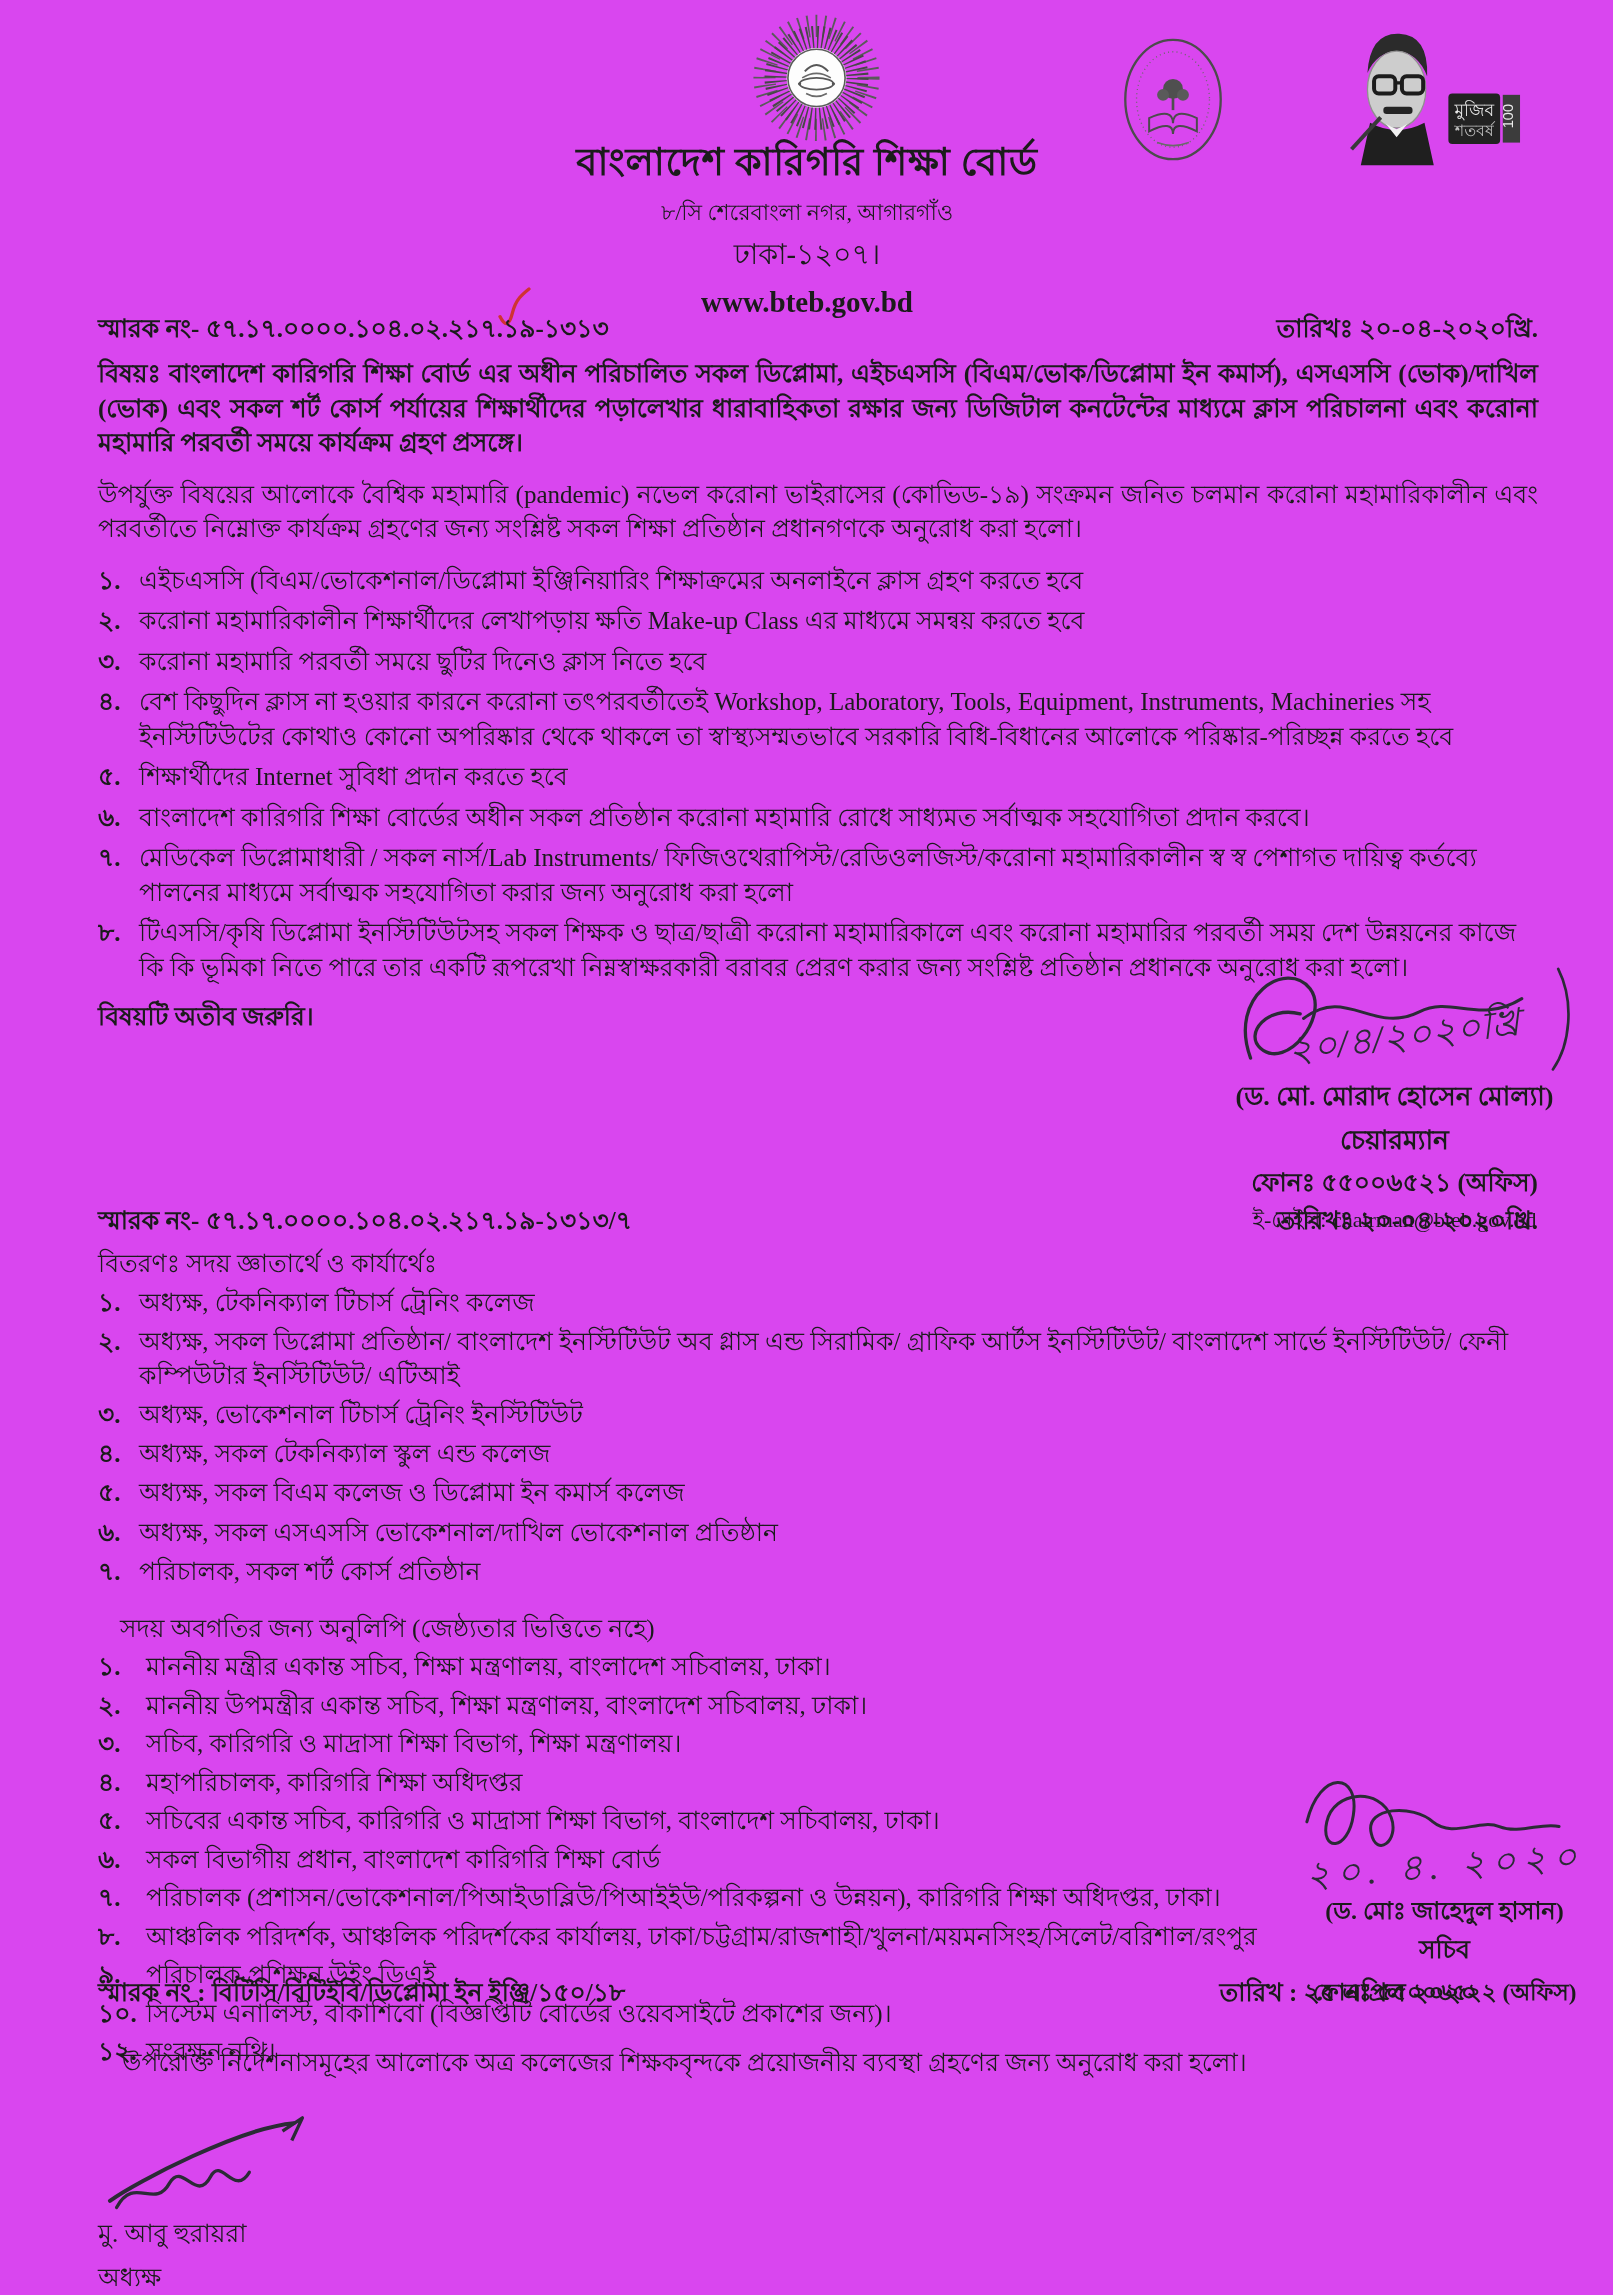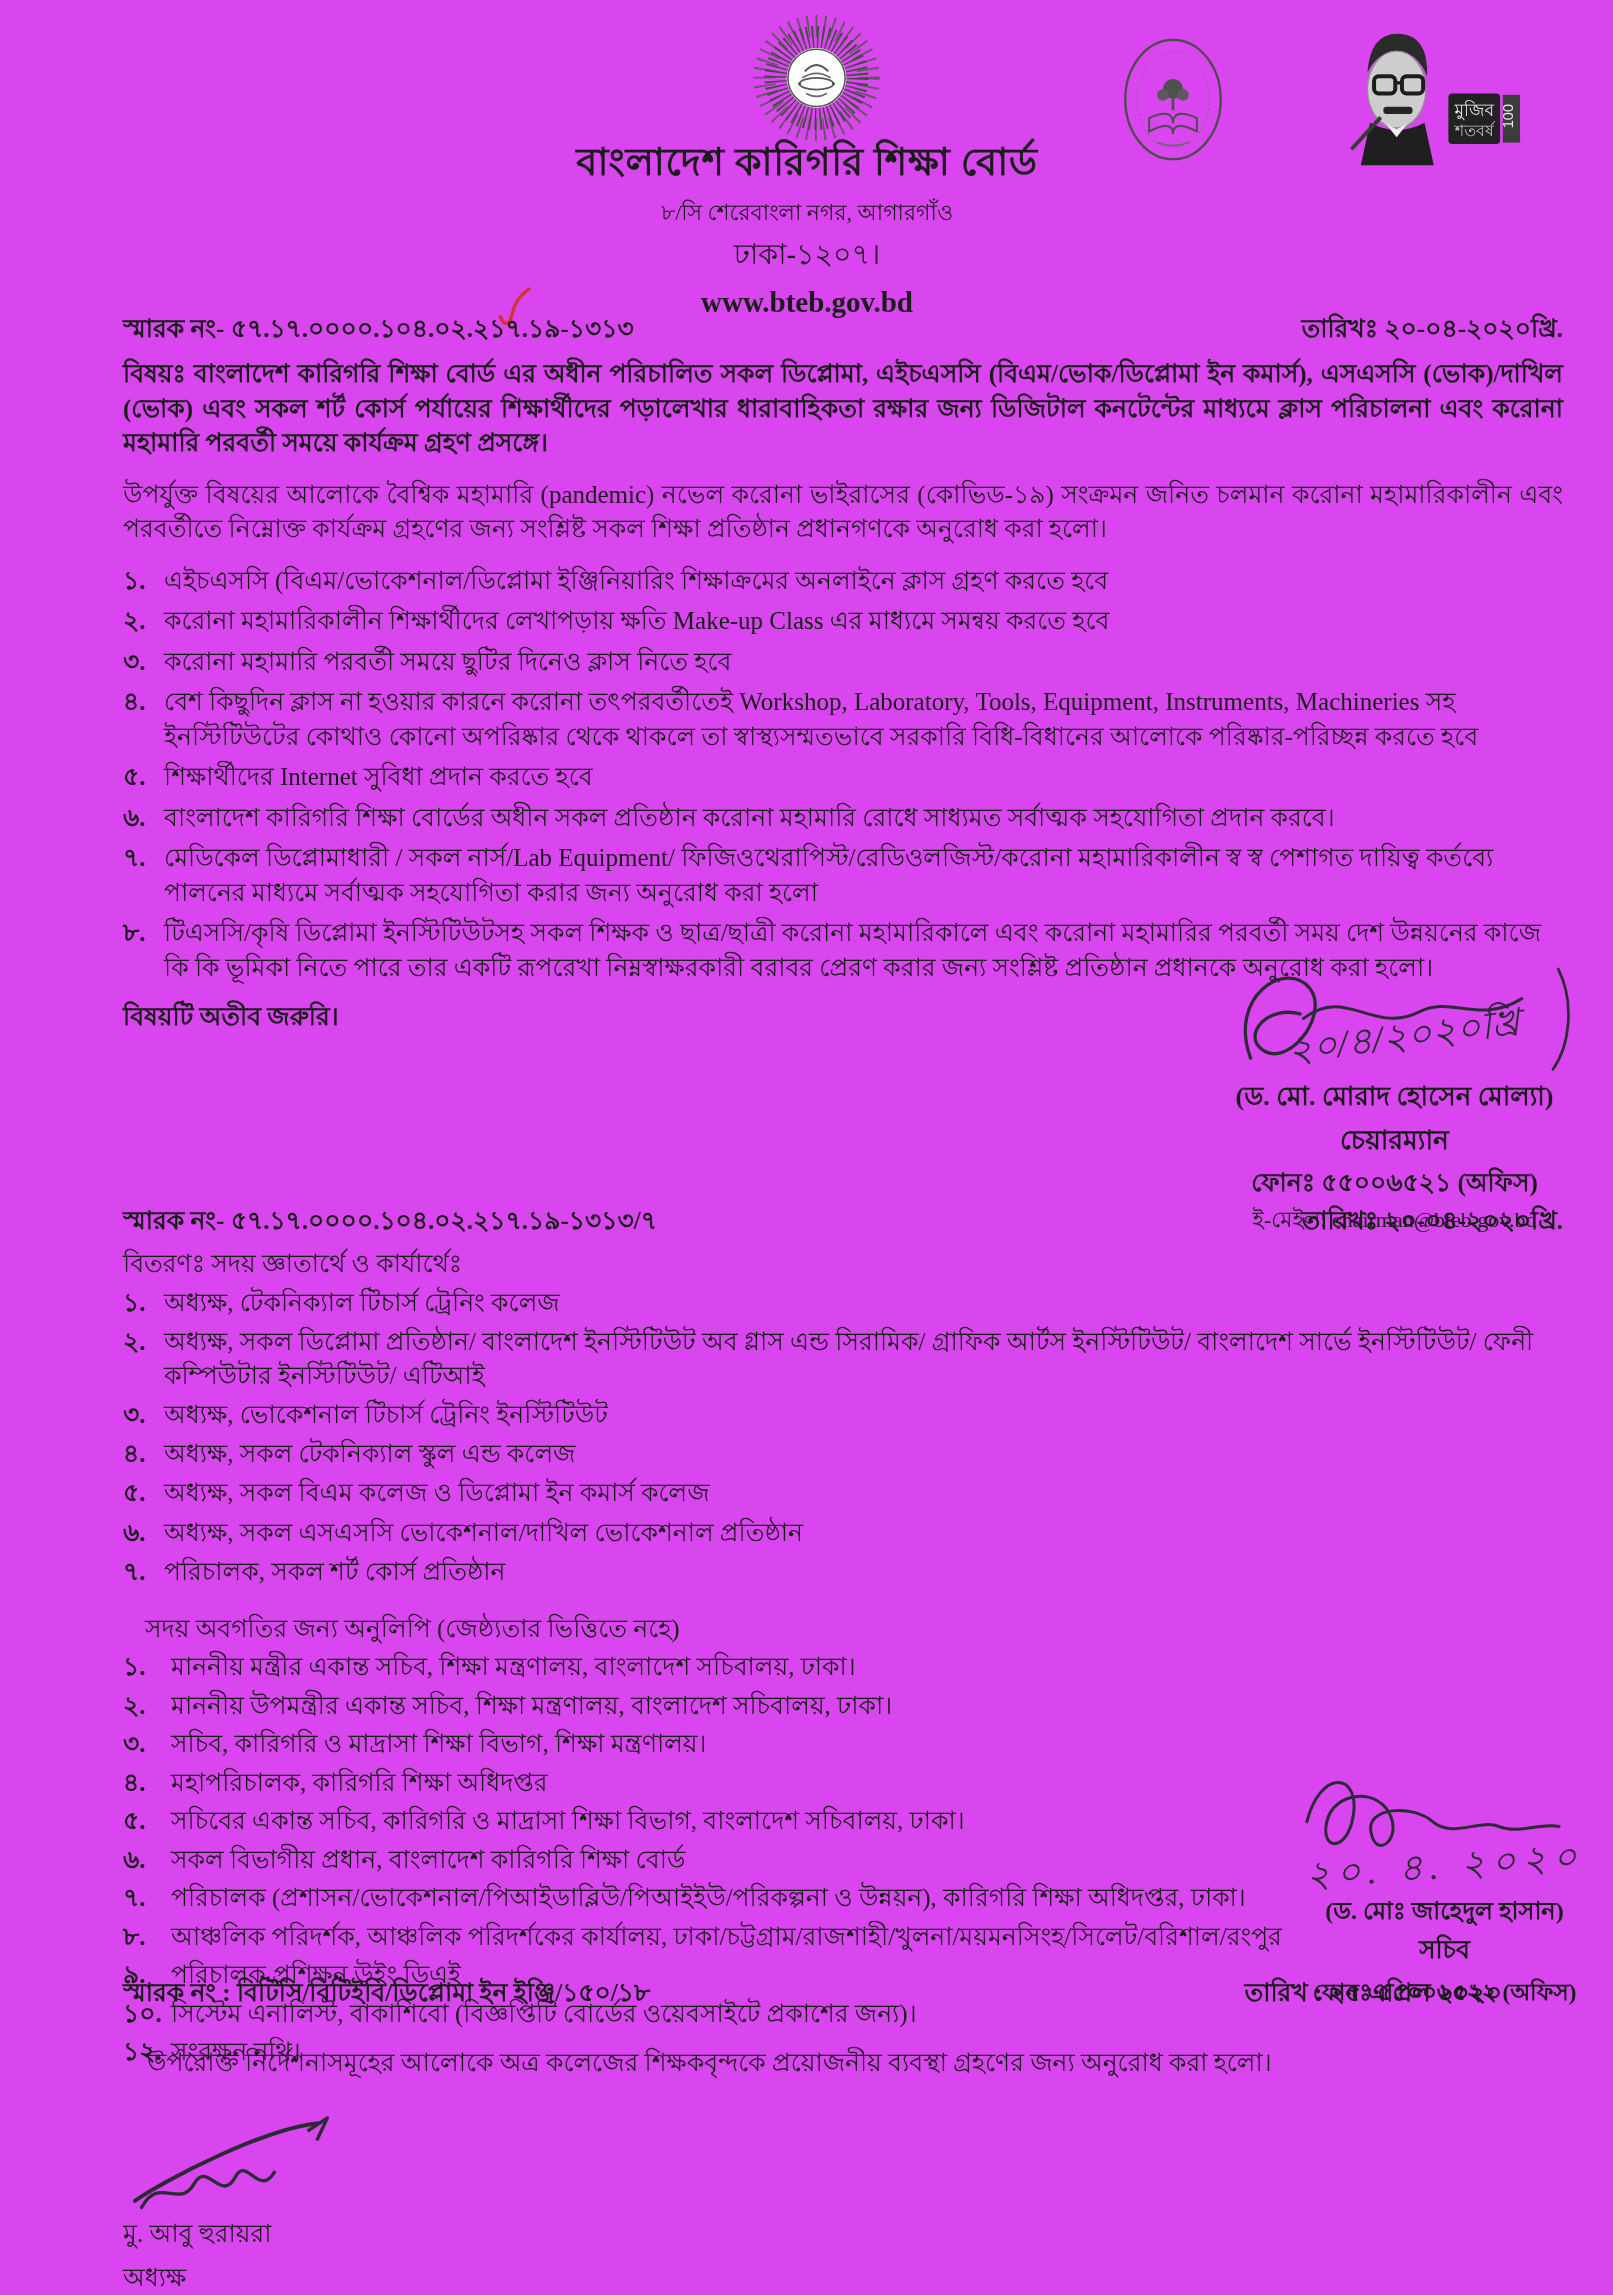--- a/index.html
+++ b/index.html
@@ -17,21 +17,21 @@
   .hdr-text{position:absolute;left:0;top:136px;width:1614px;text-align:center;}
   .org-name{font-size:38px;font-weight:bold;letter-spacing:0.7px;}
   .addr{font-size:22px;margin-top:9.3px;}
   .addr2{font-size:28.5px;margin-top:6.6px;}
   .website{font-size:29px;margin-top:8px;font-weight:bold;}
   .seal-gov{position:absolute;left:745px;top:9.3px;}
   .seal-bteb{position:absolute;left:1116px;top:33px;}
   .logo-mujib{position:absolute;left:1317px;top:23px;}
   .red-check{position:absolute;left:492px;top:285px;}
   
-  .band{position:absolute;left:123px;width:1440px;}
+  .band{position:absolute;left:98px;width:1440px;}
   .row-between{display:flex;justify-content:space-between;align-items:baseline;}
   .memo-no{font-weight:bold;}
   .memo-date{font-weight:bold;}
   .subject{margin-top:10.6px;font-weight:bold;text-align:justify;}
   .intro{margin-top:17px;text-align:justify;}
   .dirlist{margin-top:17px;}
   .li{display:flex;margin:6px 0;}
   .li .num{flex:none;width:41px;font-weight:bold;}
   .li .txt{flex:1;}
   .urgent{margin-top:14.6px;font-weight:bold;}
@@ -166,21 +166,21 @@
         <div class="li">
         <span class="num">৫.</span>
         <span class="txt">শিক্ষার্থীদের Internet সুবিধা প্রদান করতে হবে</span>
       </div>
         <div class="li">
         <span class="num">৬.</span>
         <span class="txt">বাংলাদেশ কারিগরি শিক্ষা বোর্ডের অধীন সকল প্রতিষ্ঠান করোনা মহামারি রোধে সাধ্যমত সর্বাত্মক সহযোগিতা প্রদান করবে।</span>
       </div>
         <div class="li">
         <span class="num">৭.</span>
-        <span class="txt">মেডিকেল ডিপ্লোমাধারী / সকল নার্স/Lab Equipment/ ফিজিওথেরাপিস্ট/রেডিওলজিস্ট/করোনা মহামারিকালীন স্ব স্ব পেশাগত দায়িত্ব কর্তব্যে পালনের মাধ্যমে সর্বাত্মক সহযোগিতা করার জন্য অনুরোধ করা হলো</span>
+        <span class="txt">মেডিকেল ডিপ্লোমাধারী / সকল নার্স/Lab Instruments/ ফিজিওথেরাপিস্ট/রেডিওলজিস্ট/করোনা মহামারিকালীন স্ব স্ব পেশাগত দায়িত্ব কর্তব্যে পালনের মাধ্যমে সর্বাত্মক সহযোগিতা করার জন্য অনুরোধ করা হলো</span>
       </div>
         <div class="li">
         <span class="num">৮.</span>
         <span class="txt">টিএসসি/কৃষি ডিপ্লোমা ইনস্টিটিউটসহ সকল শিক্ষক ও ছাত্র/ছাত্রী করোনা মহামারিকালে এবং করোনা মহামারির পরবর্তী সময় দেশ উন্নয়নের কাজে কি কি ভূমিকা নিতে পারে তার একটি রূপরেখা নিম্নস্বাক্ষরকারী বরাবর প্রেরণ করার জন্য সংশ্লিষ্ট প্রতিষ্ঠান প্রধানকে অনুরোধ করা হলো।</span>
       </div>
       </div>
 
     <div class="urgent">বিষয়টি অতীব জরুরি।</div>
   </div>
 

